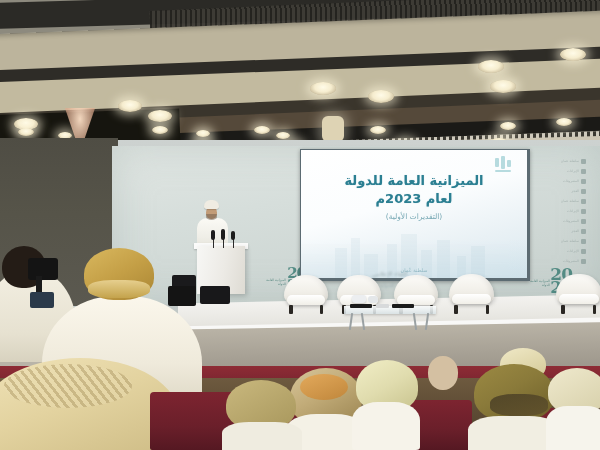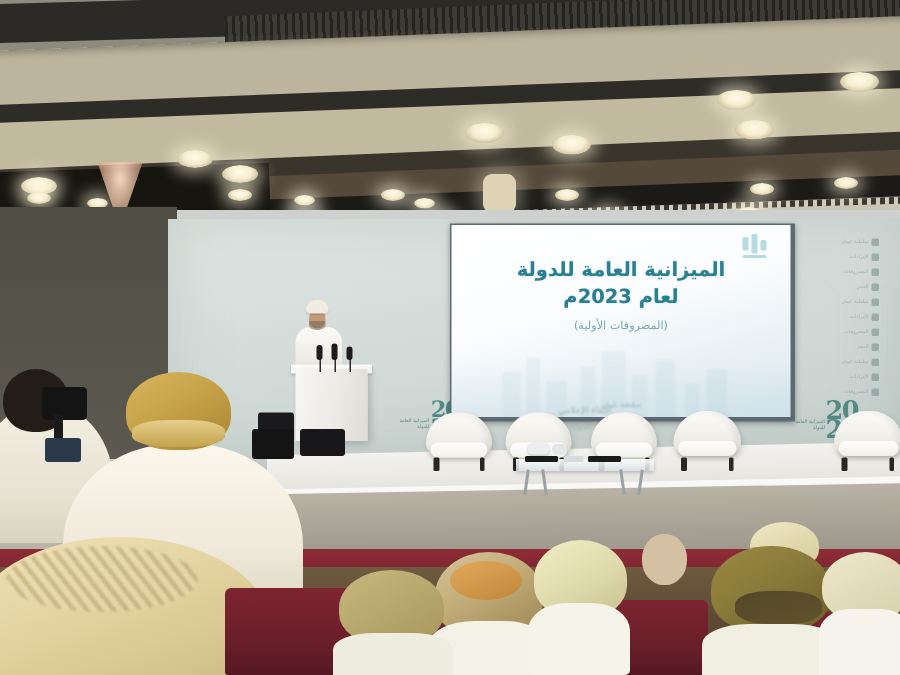--- a/index.html
+++ b/index.html
@@ -372,21 +372,21 @@
         <div class="sl" style="left:2px;top:2px;width:4px;height:9px;"></div>
         <div class="sl" style="left:8px;top:0px;width:4px;height:13px;"></div>
         <div class="sl" style="left:14px;top:4px;width:4px;height:7px;"></div>
         <div class="sl" style="left:2px;top:14px;width:16px;height:2px;"></div>
       </div>
 
       <div id="slide-title">
         <div>الميزانية العامة للدولة</div>
         <div>لعام 2023م</div>
       </div>
-      <div id="slide-sub">(المصروفات الأولية)</div>
+      <div id="slide-sub">(التقديرات الأولية)</div>
       <div id="slide-footer">سلطنة عُمان</div>
     </div>
   </div>
 
   <div id="wall-text-a" class="abs">اللقاء الإعلامي</div>
   <div id="wall-text-b" class="abs">للدولة</div>
 
   <div id="stage-top" class="abs"></div>
   <div id="stage-edge" class="abs"></div>
   <div id="stage-face" class="abs"></div>

